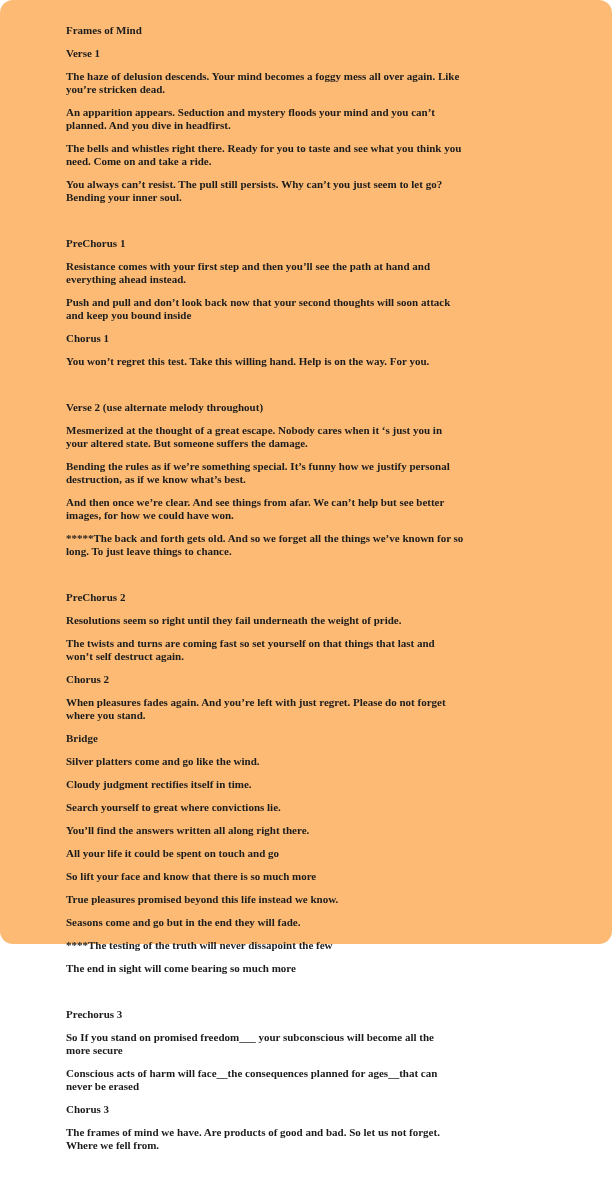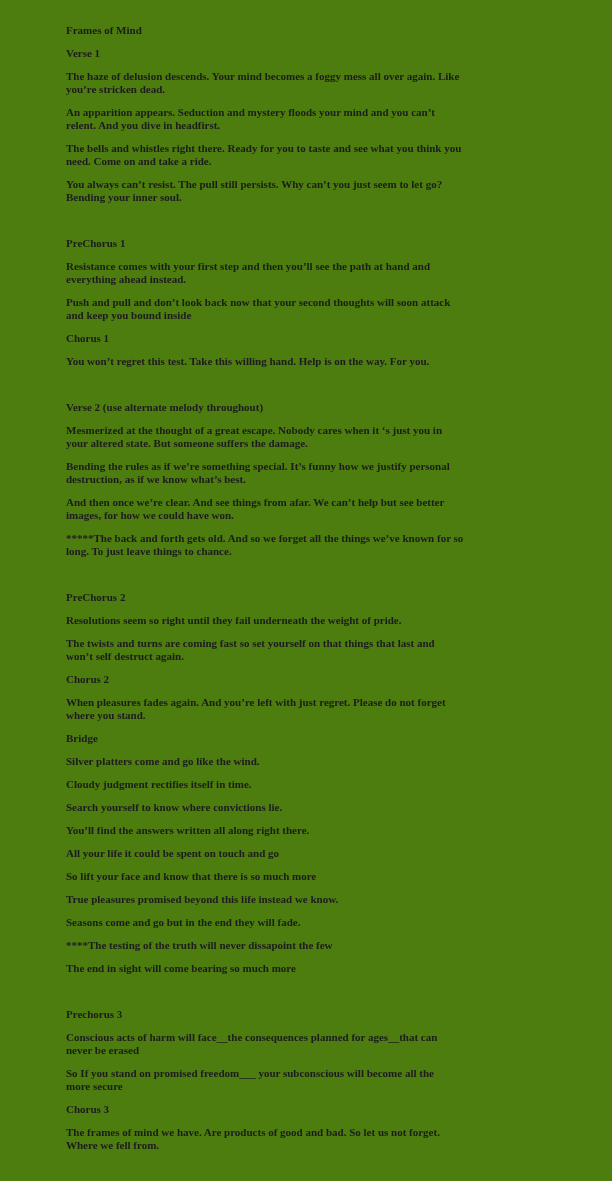--- a/index.html
+++ b/index.html
@@ -9,23 +9,24 @@
   }
   body {
     width: 612px;
     height: 1200px;
     overflow: hidden;
     font-family: "Liberation Serif", "DejaVu Serif", serif;
   }
   .page {
     box-sizing: border-box;
     width: 612px;
-    height: 1181px;
+    height: 944px;
     padding: 24px 46px 0 66px;
-    background: #4d7c0f;
+    background: #fdba74;
+    border-radius: 13px;
   }
   .page p {
     margin: 0 0 10px 0;
     font-size: 11px;
     line-height: 13px;
     color: #1c1c1c;
     white-space: pre-line;
     max-width: 490px;
     font-weight: bold;
   }
@@ -38,21 +39,21 @@
 </style>
 </head>
 <body>
 
 <div class="page">
     <p class="heading">Frames of Mind</p>
     <p class="heading">Verse 1</p>
     <p class="para">The haze of delusion descends. Your mind becomes a foggy mess all over again. Like
 you’re stricken dead.</p>
     <p class="para">An apparition appears. Seduction and mystery floods your mind and you can’t
-relent. And you dive in headfirst.</p>
+planned. And you dive in headfirst.</p>
     <p class="para">The bells and whistles right there. Ready for you to taste and see what you think you
 need. Come on and take a ride.</p>
     <p class="para">You always can’t resist. The pull still persists. Why can’t you just seem to let go?
 Bending your inner soul.</p>
     <p class="spacer"></p>
     <p class="heading">PreChorus 1</p>
     <p class="para">Resistance comes with your first step and then you’ll see the path at hand and
 everything ahead instead.</p>
     <p class="para">Push and pull and don’t look back now that your second thoughts will soon attack
 and keep you bound inside</p>
@@ -72,30 +73,30 @@
     <p class="heading">PreChorus 2</p>
     <p class="para">Resolutions seem so right until they fail underneath the weight of pride.</p>
     <p class="para">The twists and turns are coming fast so set yourself on that things that last and
 won’t self destruct again.</p>
     <p class="heading">Chorus 2</p>
     <p class="para">When pleasures fades again. And you’re left with just regret. Please do not forget
 where you stand.</p>
     <p class="heading">Bridge</p>
     <p class="para">Silver platters come and go like the wind.</p>
     <p class="para">Cloudy judgment rectifies itself in time.</p>
-    <p class="para">Search yourself to know where convictions lie.</p>
+    <p class="para">Search yourself to great where convictions lie.</p>
     <p class="para">You’ll find the answers written all along right there.</p>
     <p class="para">All your life it could be spent on touch and go</p>
     <p class="para">So lift your face and know that there is so much more</p>
     <p class="para">True pleasures promised beyond this life instead we know.</p>
     <p class="para">Seasons come and go but in the end they will fade.</p>
     <p class="para">****The testing of the truth will never dissapoint the few</p>
     <p class="para">The end in sight will come bearing so much more</p>
     <p class="spacer"></p>
     <p class="heading">Prechorus 3</p>
+    <p class="para">So If you stand on promised freedom___ your subconscious will become all the
+more secure</p>
     <p class="para">Conscious acts of harm will face__the consequences planned for ages__that can
 never be erased</p>
-    <p class="para">So If you stand on promised freedom___ your subconscious will become all the
-more secure</p>
     <p class="heading">Chorus 3</p>
     <p class="para">The frames of mind we have. Are products of good and bad. So let us not forget.
 Where we fell from.</p>
   </div>
 
 </body></html>

